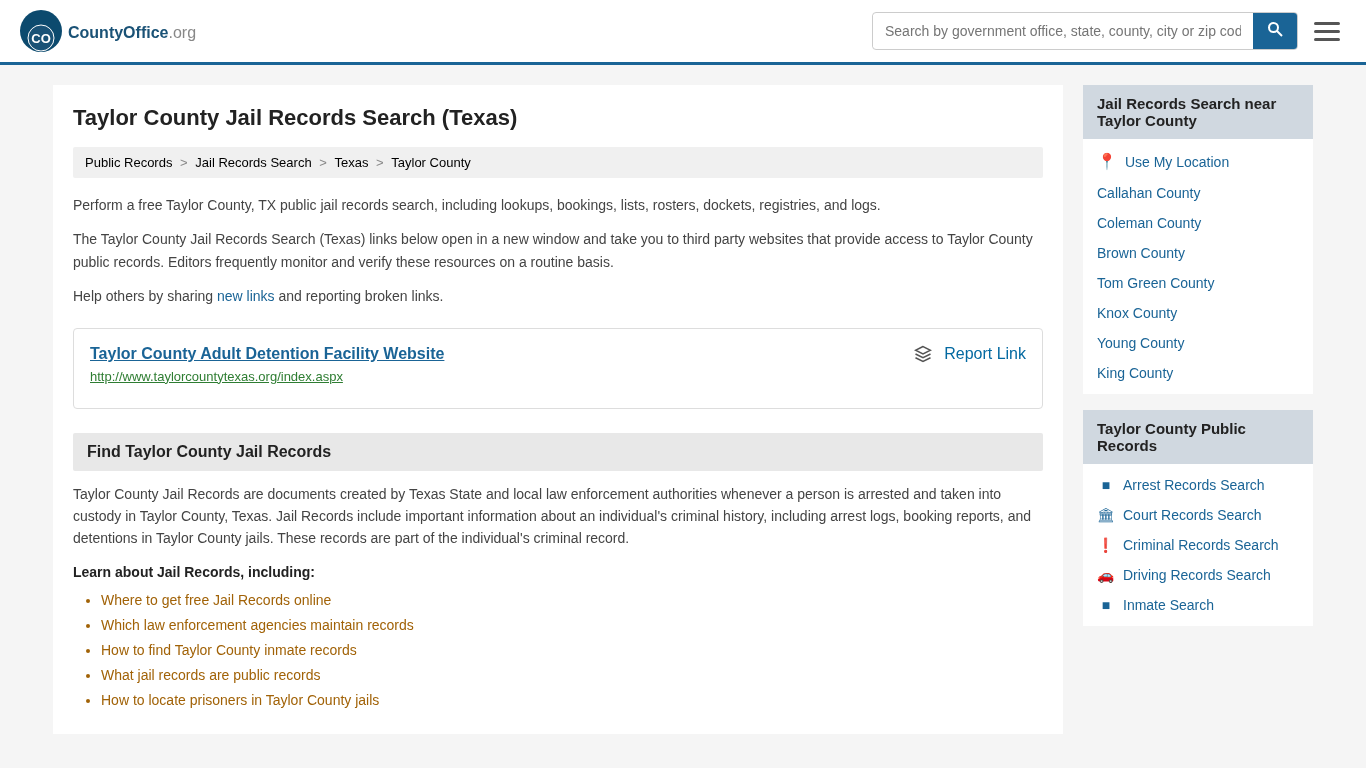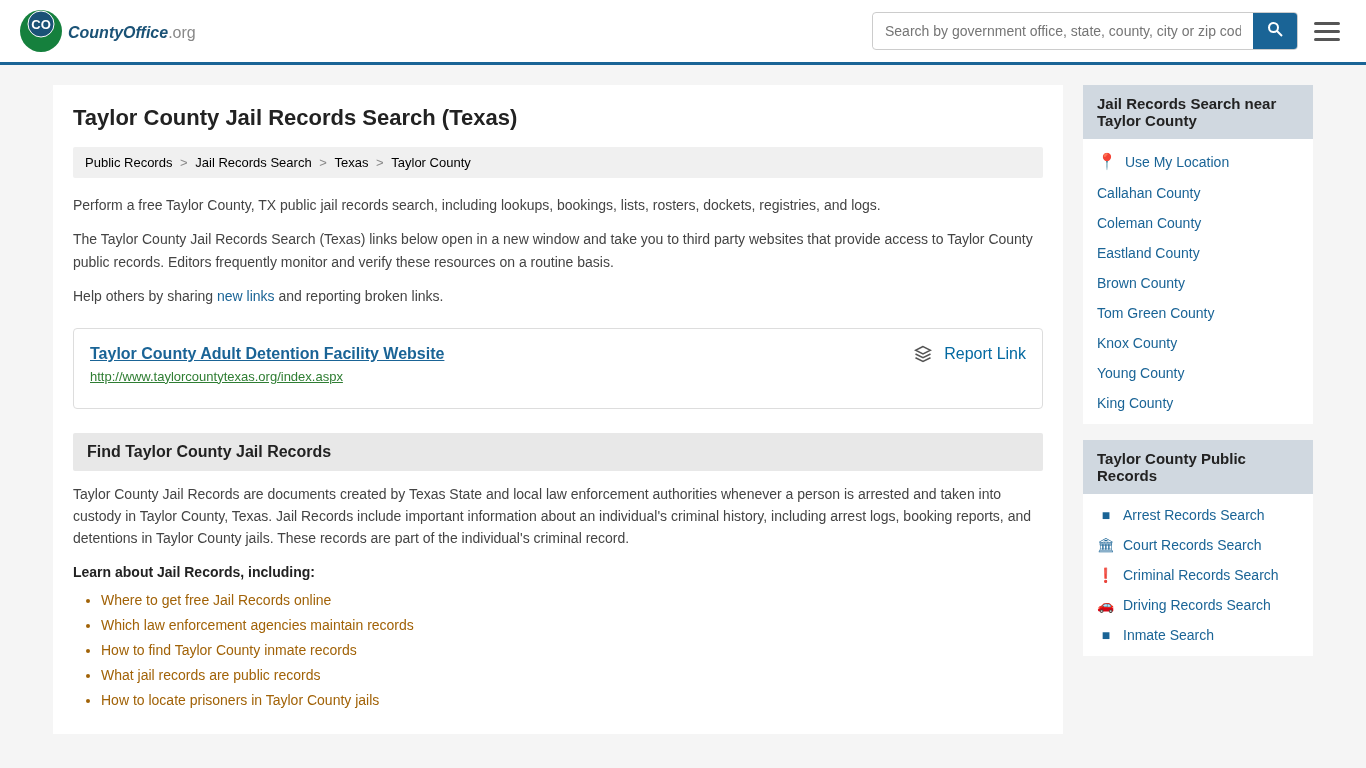--- a/index.html
+++ b/index.html
@@ -15,24 +15,24 @@
       justify-content: space-between;
     }
     .logo-area {
       display: flex;
       align-items: center;
       gap: 6px;
     }
     .logo-circle {
       width: 42px;
       height: 42px;
-      background: #15803d;
+      background: #0c4a6e;
       border-radius: 50%;
       display: flex;
-      align-items: flex-start;
+      align-items: flex-end;
       justify-content: center;
       color: white;
       font-size: 18px;
       font-weight: bold;
     }
     .logo-text {
       font-size: 20px;
       font-weight: bold;
       color: #1a5276;
     }
@@ -263,21 +263,21 @@
 
 <header class="header">
   <div class="logo-area">
     <div class="logo-circle">
       <svg width="28" height="28" viewBox="0 0 28 28">
         <circle cx="14" cy="14" r="13" fill="#1a5276" stroke="#fff" stroke-width="1"></circle>
         <text x="14" y="19" text-anchor="middle" font-size="13" fill="white" font-family="Arial">CO</text>
       </svg>
     </div>
     <div class="logo-text">
-      <span style="color:#1a5276; font-weight:bold;font-style:italic;">CountyOffice</span><span>.org</span>
+      <span style="color:#1a5276; font-weight:bold;">CountyOffice</span><span>.org</span>
     </div>
   </div>
   <div class="header-right">
     <div class="search-bar">
       <input type="text" placeholder="Search by government office, state, county, city or zip code" style="">
       <button>
         <svg width="16" height="16" viewBox="0 0 16 16" fill="white">
           <circle cx="6.5" cy="6.5" r="4.5" stroke="white" stroke-width="2" fill="none"></circle>
           <line x1="10" y1="10" x2="15" y2="15" stroke="white" stroke-width="2"></line>
         </svg>
@@ -347,23 +347,20 @@
           <span class="location-pin">📍</span>
           <span>Use My Location</span>
         </div>
         <a class="sidebar-link">
           <span>Callahan County</span>
         </a>
         <a class="sidebar-link">
           <span>Coleman County</span>
         </a>
         <a class="sidebar-link">
-          <span>Eastland County</span>
-        </a>
-        <a class="sidebar-link">
           <span>Brown County</span>
         </a>
         <a class="sidebar-link">
           <span>Tom Green County</span>
         </a>
         <a class="sidebar-link">
           <span>Knox County</span>
         </a>
         <a class="sidebar-link">
           <span>Young County</span>

